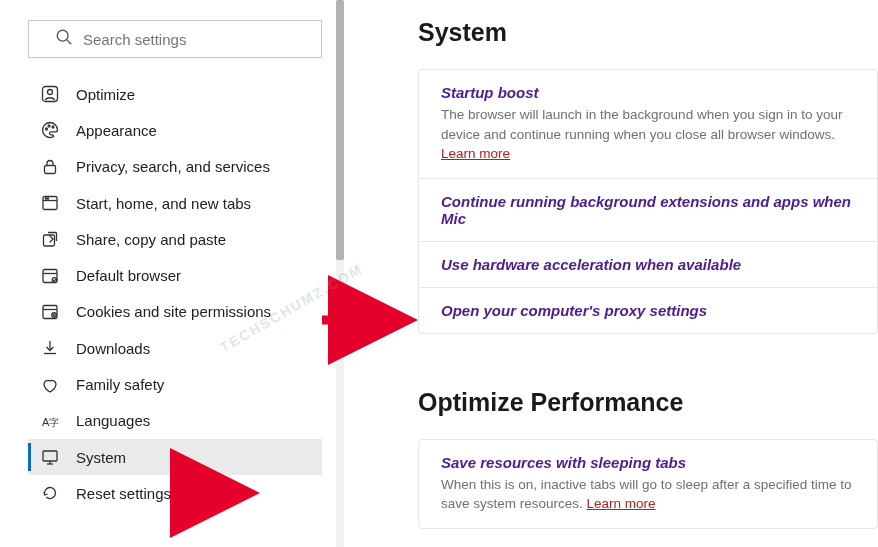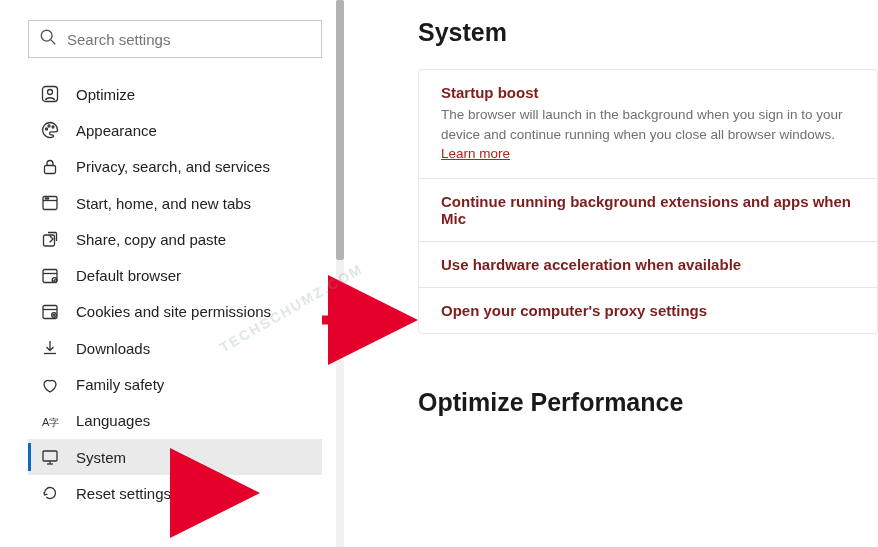--- a/index.html
+++ b/index.html
@@ -1,21 +1,21 @@
 <!DOCTYPE html>
 <html><head>
 <meta charset="utf-8">
 <style>
   * { box-sizing: border-box; margin: 0; padding: 0; }
   html, body { width: 878px; height: 547px; font-family: "Segoe UI", Arial, sans-serif; background: #fff; overflow: hidden; }
   body { display: flex; }
 
   
   .sidebar { width: 344px; height: 100%; padding: 20px 22px 0 28px; position: relative; }
-  .search-box { display: flex; align-items: center; width: 294px; height: 38px; border: 1px solid #c8c8c8; background: #fff; padding: 0 10px; margin-bottom: 18px; }
+  .search-box { display: flex; align-items: center; width: 294px; height: 38px; border: 1px solid #c8c8c8; background: #fff; padding: 0 26px; margin-bottom: 18px; }
   .search-box svg { flex: 0 0 auto; }
   .search-box input { border: none; outline: none; font-size: 15px; color: #555; margin-left: 10px; width: 100%; background: transparent; }
 
   .nav { list-style: none; }
   .nav-item { display: flex; align-items: center; height: 36.3px; padding-left: 12px; cursor: pointer; position: relative; }
   .nav-item .icon { width: 20px; height: 20px; display: flex; align-items: center; justify-content: center; flex: 0 0 20px; }
   .nav-item .icon svg { width: 20px; height: 20px; stroke: #333; fill: none; stroke-width: 1.3; }
   .nav-item .label { margin-left: 16px; font-size: 15px; color: #222; font-weight: 400; }
   .nav-item.selected { background: #eaeaea; }
   .nav-item.selected::before { content: ""; position: absolute; left: 0; top: 4px; bottom: 4px; width: 3px; background: #0b6cbf; }
@@ -24,21 +24,21 @@
   .scroll-track { position: absolute; right: 0; top: 0; bottom: 0; width: 8px; background: #f1f1f1; }
   .scroll-thumb { position: absolute; right: 0; top: 0; width: 8px; height: 260px; background: #b3b3b3; border-radius: 2px; }
 
   
   .main { flex: 1; padding: 18px 0 0 74px; position: relative; }
   .section-title { font-size: 25px; font-weight: 600; margin-bottom: 22px; color: #1a1a1a; }
 
   .card-stack { border: 1px solid #e6e6e6; border-radius: 4px; overflow: hidden; width: 100%; }
   .card { padding: 14px 22px; border-top: 1px solid #e6e6e6; }
   .card:first-child { border-top: none; }
-  .card-title { font-size: 15px; font-weight: 600; color: #7f1d1d; margin-bottom: 4px; }
+  .card-title { font-size: 15px; font-weight: 600; color: #4c1d95; margin-bottom: 4px; font-style: italic; }
   .card-sub { font-size: 13.5px; color: #707070; line-height: 1.45; }
   .card-sub a, .link-inline { color: #b91c1c; text-decoration: underline; cursor: pointer; }
   .card.compact .card-title { margin-bottom: 0; }
 
   .gap { height: 54px; }
 
   
   .arrow { position: absolute; pointer-events: none; }
   .arrow svg { overflow: visible; }
 
@@ -205,20 +205,28 @@
     </div>
     <div class="card compact">
       <div class="card-title">Open your computer's proxy settings</div>
     </div>
   </div>
 
   <div class="gap"></div>
 
   <h1 class="section-title">Optimize Performance</h1>
 
+  <div class="card-stack">
+    <div class="card">
+      <div class="card-title">Save resources with sleeping tabs</div>
+      <div class="card-sub">
+        <span>When this is on, inactive tabs will go to sleep after a specified time to save system resources. </span><a>Learn more</a>
+      </div>
+    </div>
+  </div>
 </div>
 
 <div class="arrow" style="left:318px; top:300px;">
   <svg width="100" height="40">
       <defs>
         <marker id="ah1" markerWidth="10" markerHeight="10" refX="8" refY="5" orient="auto">
           <path d="M0 0 L10 5 L0 10 Z" fill="#e4002b"></path>
         </marker>
       </defs>
       <line x1="4" y1="20" x2="82" y2="20" stroke="#e4002b" stroke-width="9" marker-end="url(#ah1)"></line>

